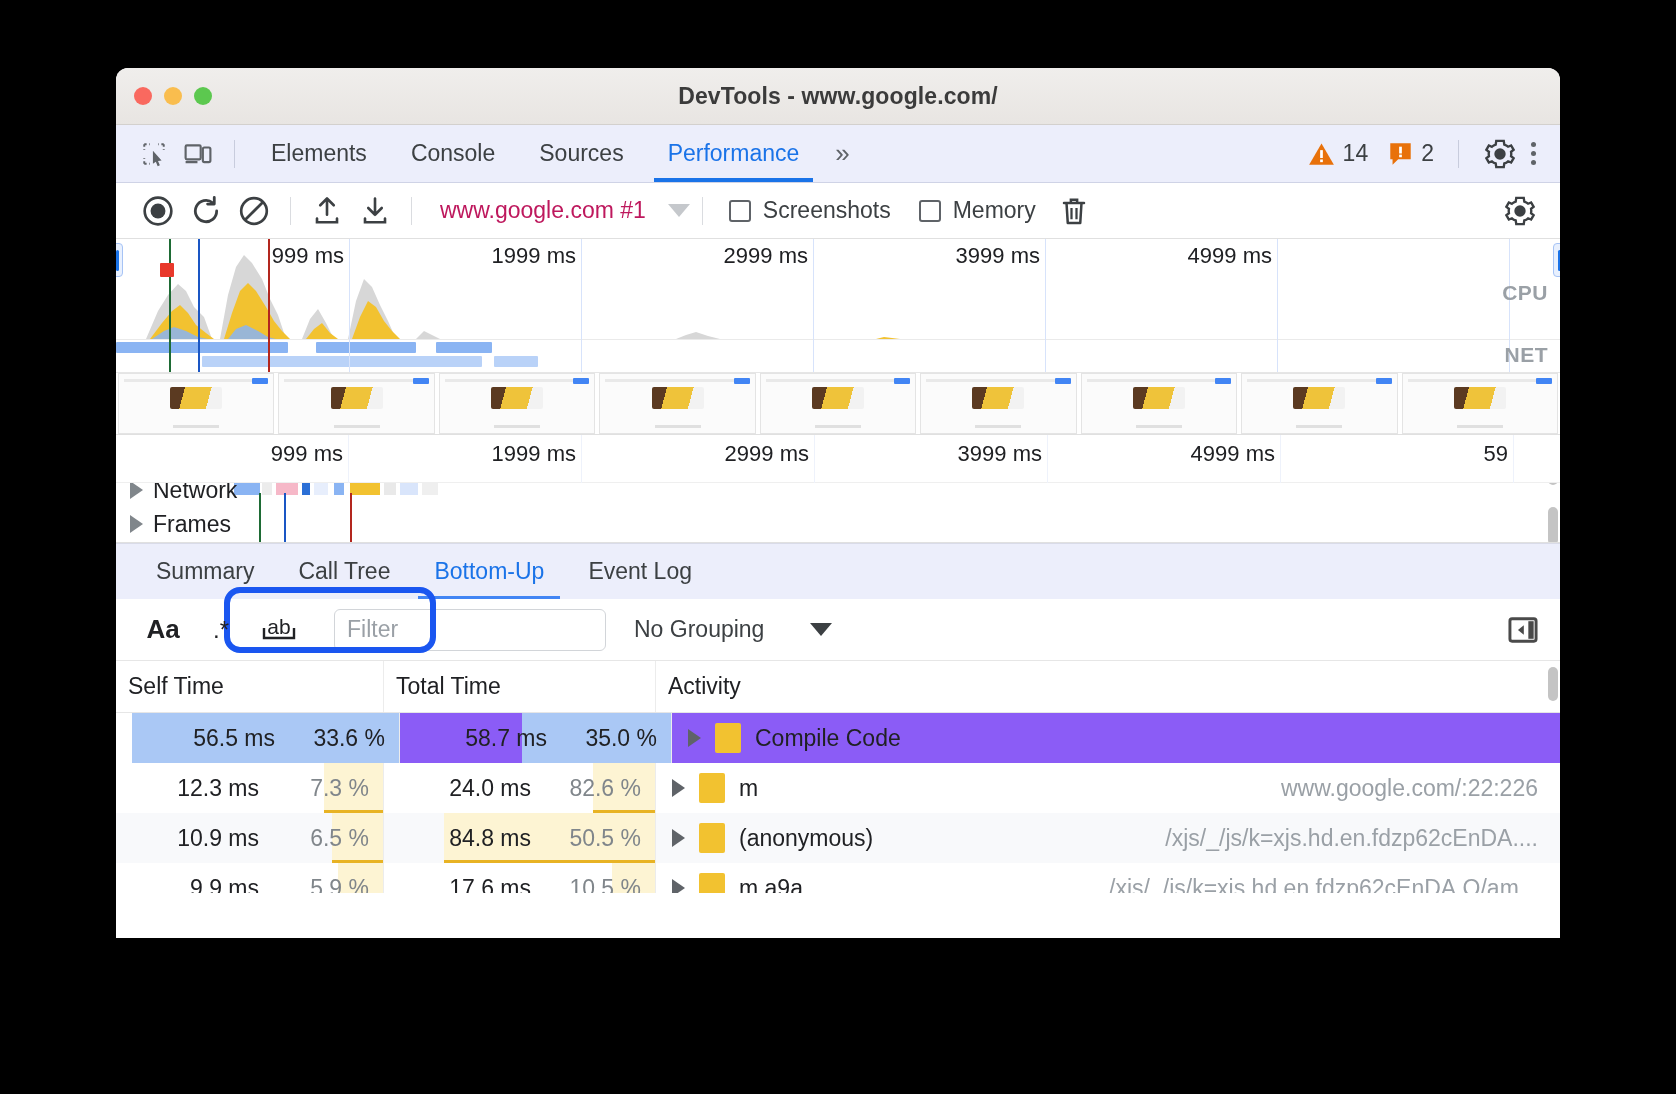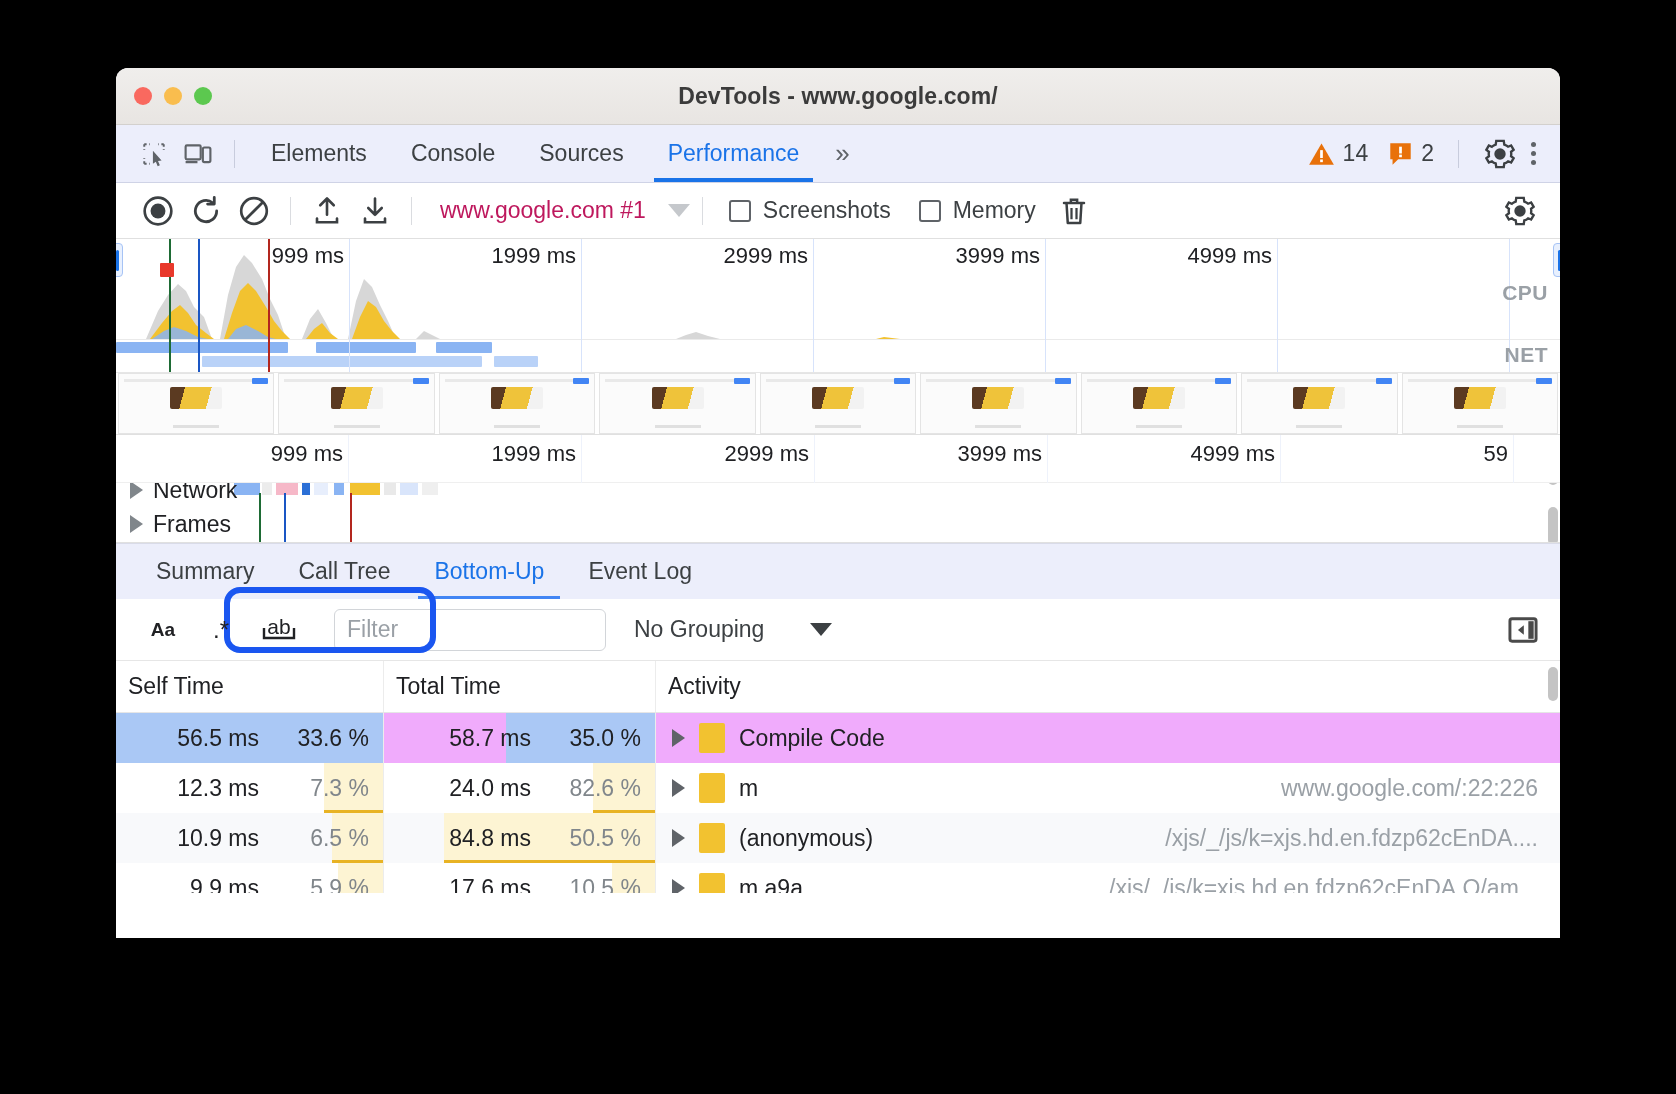--- a/index.html
+++ b/index.html
@@ -225,21 +225,21 @@
     position: relative;
   }
   .regexgroup {
     display: flex; align-items: center; gap: 0;
     position: relative; z-index: 2;
   }
   .regexgroup .rbtn {
     width: 58px; height: 40px; display: flex; align-items: center; justify-content: center;
     font-size: 24px; color: #202124;
   }
-  .rbtn.bold { font-weight: bold; font-size: 19px; }
+  .rbtn.bold { font-weight: bold; font-size: 26px; }
   .highlight-ring {
     position: absolute; left: 108px; top: -12px;
     width: 212px; height: 66px;
     border: 6px solid #1a56f0; border-radius: 16px;
     pointer-events: none; z-index: 1;
   }
   .filterinput {
     width: 272px; height: 42px; margin-left: 26px;
     border: 1px solid #d2d5d9; border-radius: 6px;
     background: #fff; font-size: 23px; color: #3c4043;
@@ -263,21 +263,21 @@
   .grid-head {
     display: flex; height: 52px; align-items: center;
     border-bottom: 1px solid #e6e6e6; background: #fff;
   }
   .gh { font-size: 23px; color: #202124; padding-left: 12px; }
   .col-self { width: 268px; border-right: 1px solid #ececec; height: 100%; display:flex; align-items:center;}
   .col-total { width: 272px; border-right: 1px solid #ececec; height: 100%; display:flex; align-items:center;}
   .col-act { flex: 1; height: 100%; display:flex; align-items:center;}
   .row { display: flex; height: 50px; align-items: stretch; font-size: 23px; }
   .row.alt { background: #f8f9fb; }
-  .row.selected { background: #f0abfc; }
+  .row.selected { background: #8b5cf6; margin-left: 16px; }
   .row.selected .cell { background: transparent; }
   .cell { position: relative; display: flex; align-items: center; justify-content: flex-end; }
   .cell.c-self { width: 268px; border-right: 1px solid #ececec; padding-right: 14px; }
   .cell.c-total { width: 272px; border-right: 1px solid #ececec; padding-right: 14px; }
   .cell.c-act { flex: 1; justify-content: flex-start; padding-left: 16px; gap: 14px; }
   .bar {
     position: absolute; right: 0; top: 0; bottom: 0;
     background: #fdf4d3; border-bottom: 3px solid #e8b324;
   }
   .row.selected .bar { background: #aac8f5; border-bottom: none; }

